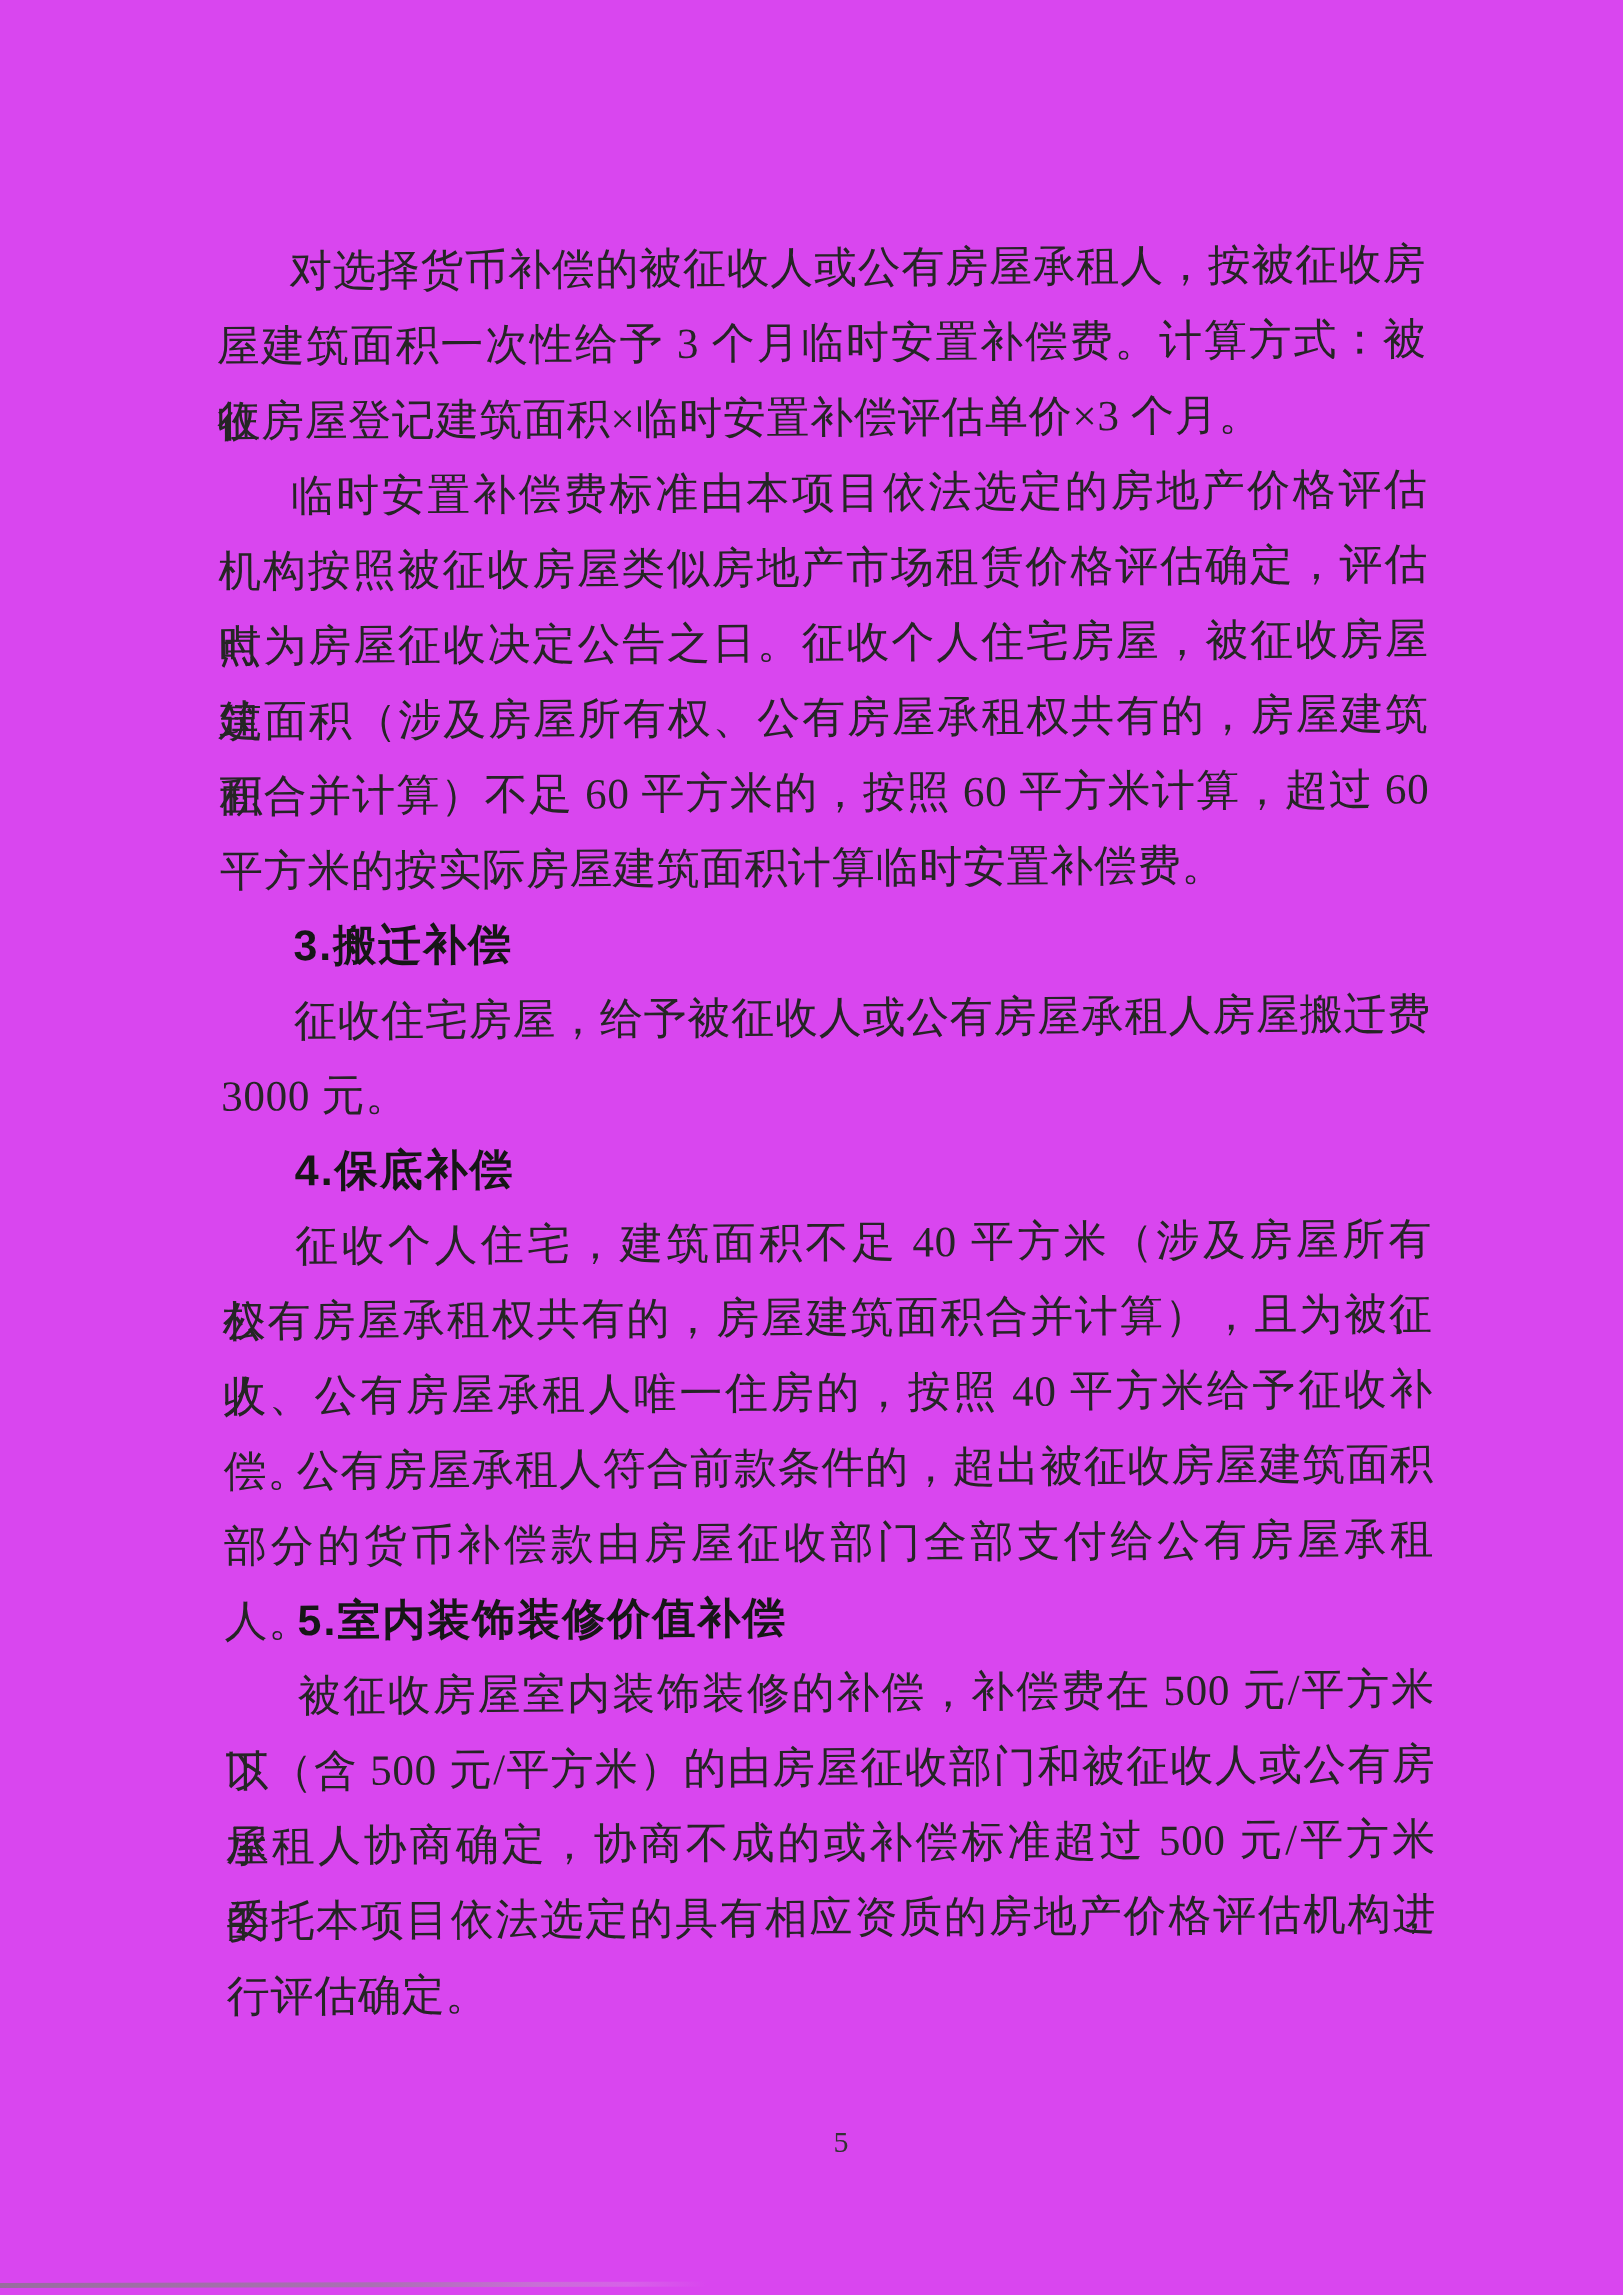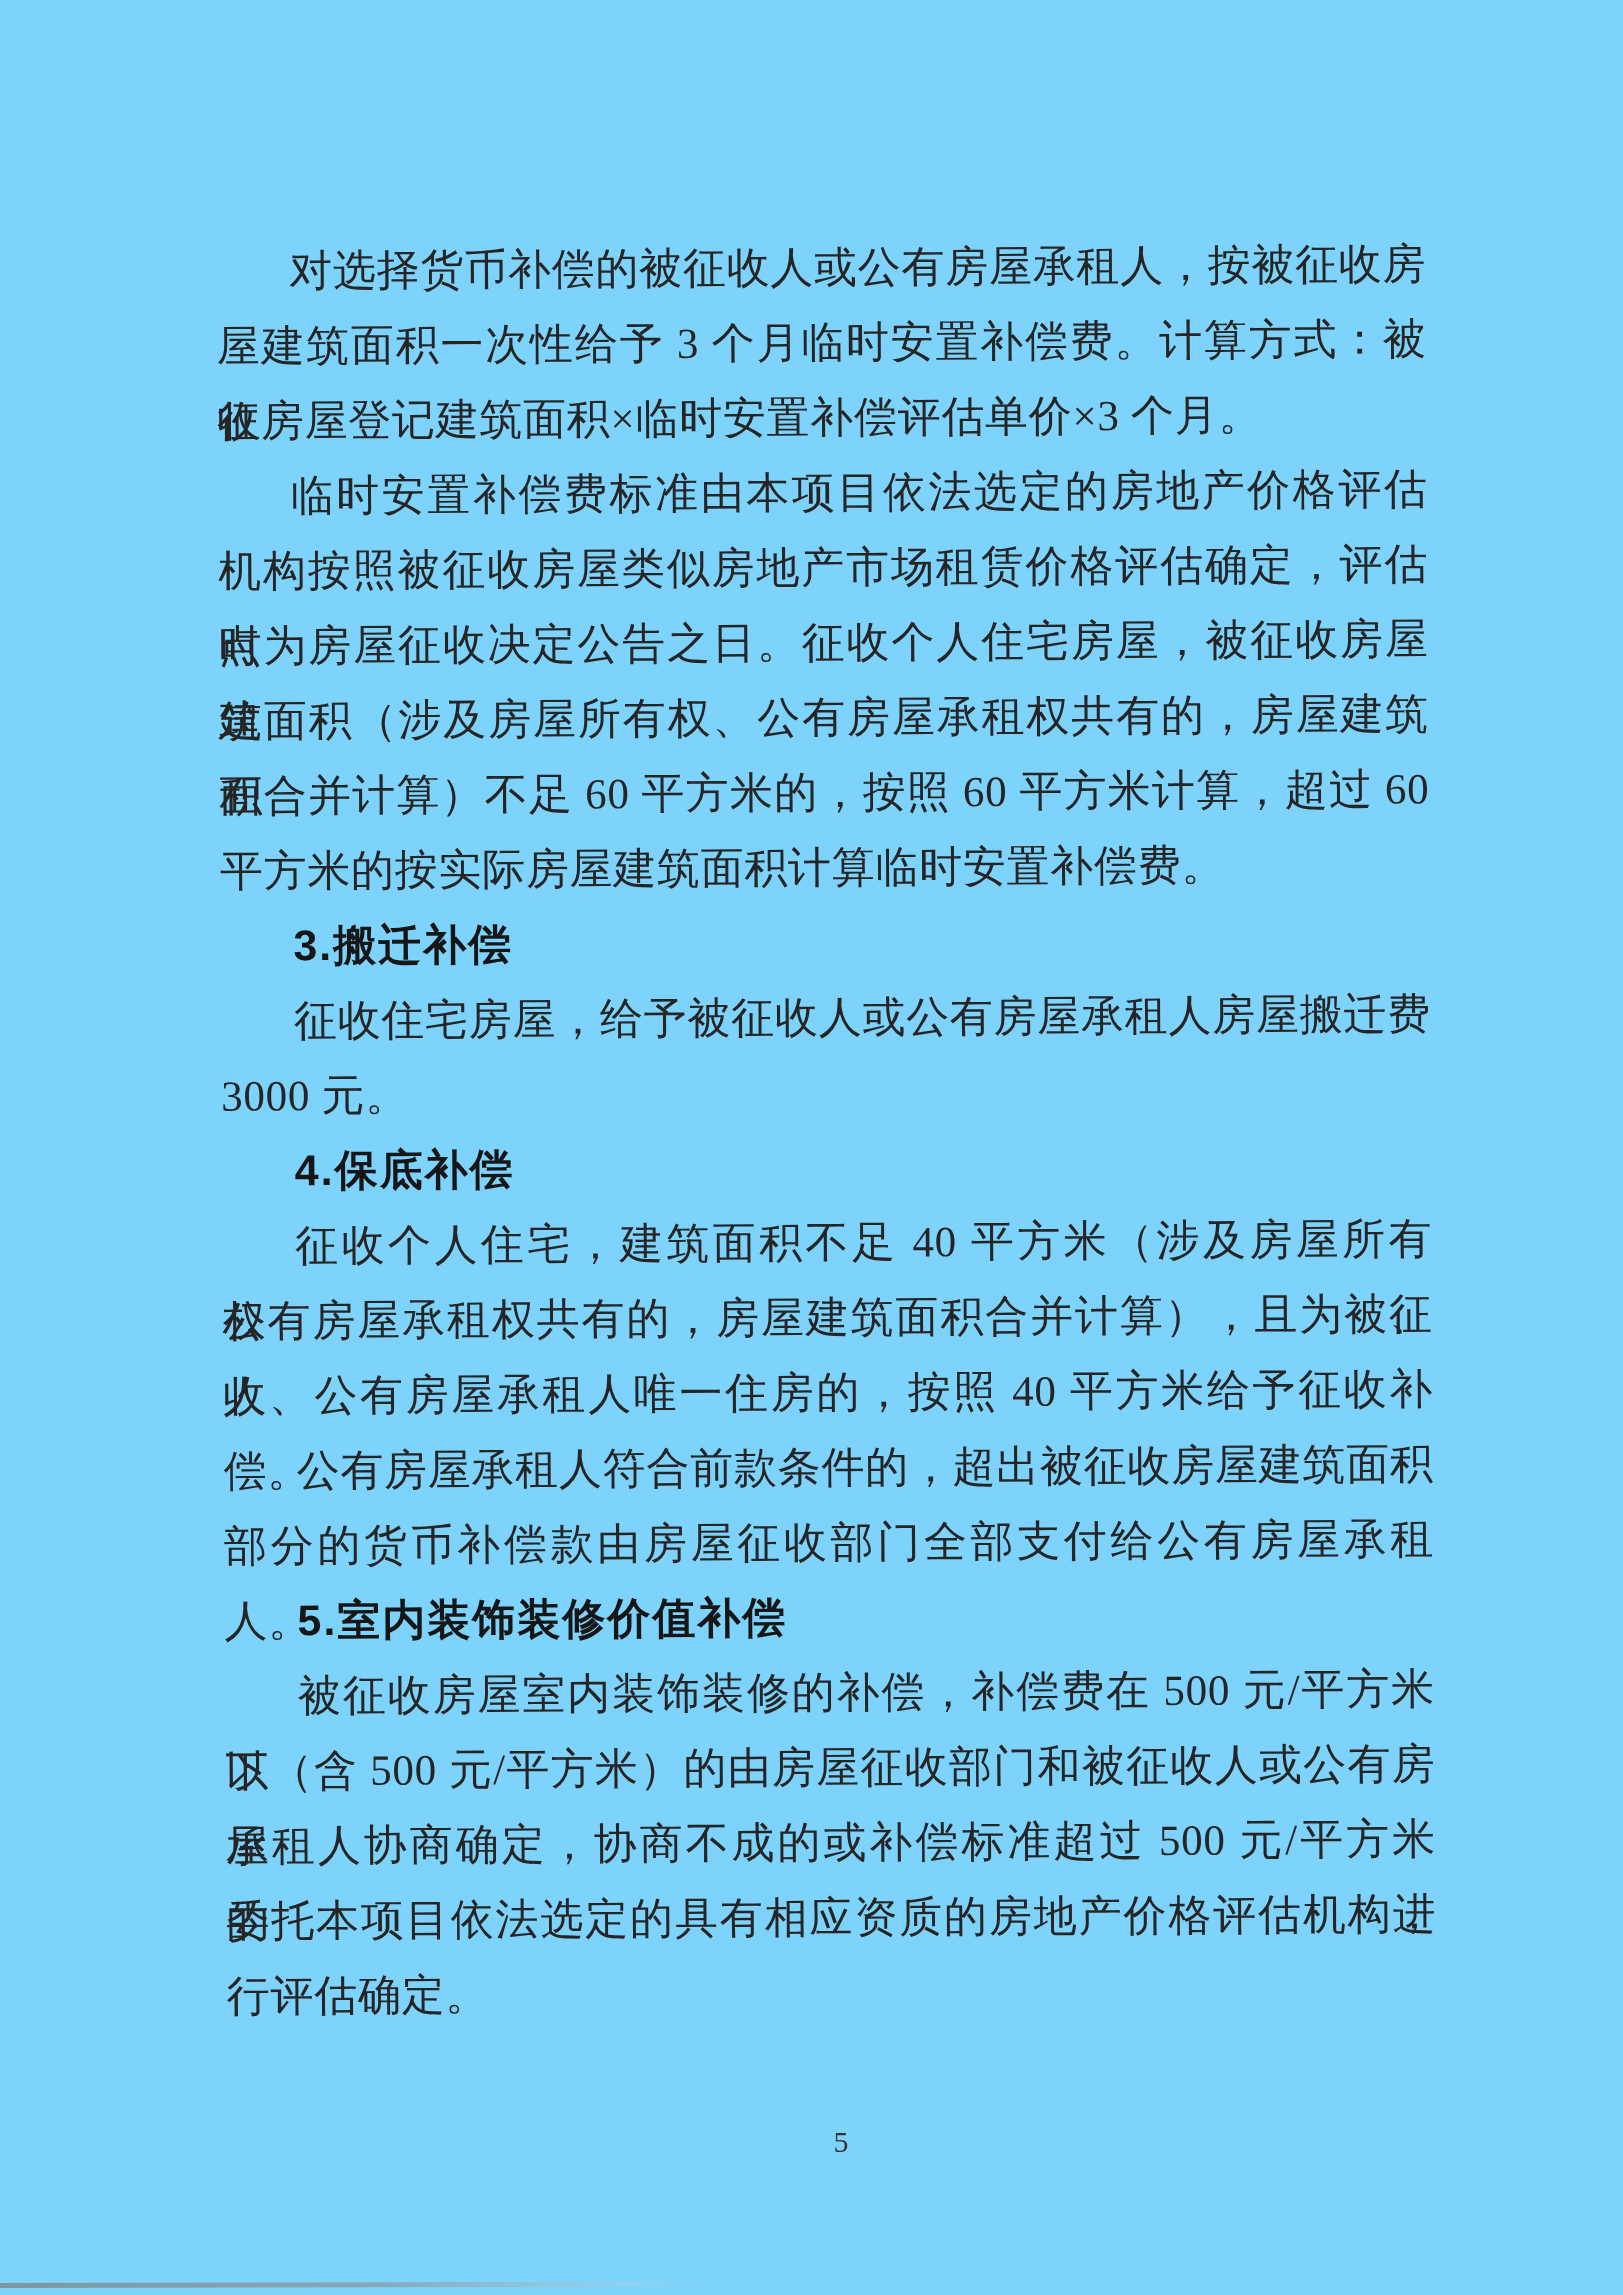--- a/index.html
+++ b/index.html
@@ -9,21 +9,21 @@
   body {
     width: 1623px;
     height: 2295px;
     position: relative;
     background: #ffffff;
     overflow: hidden;
   }
   .sheet {
     position: absolute;
     inset: 0;
-    background: #7dd3fc;
+    background: #d946ef;
   }
   .content {
     position: absolute;
     left: 216px;
     top: 230px;
     width: 1210px;
     transform: rotate(-0.35deg);
     transform-origin: 50% 0;
     font-family: "Liberation Serif", serif;
     font-size: 43px;

